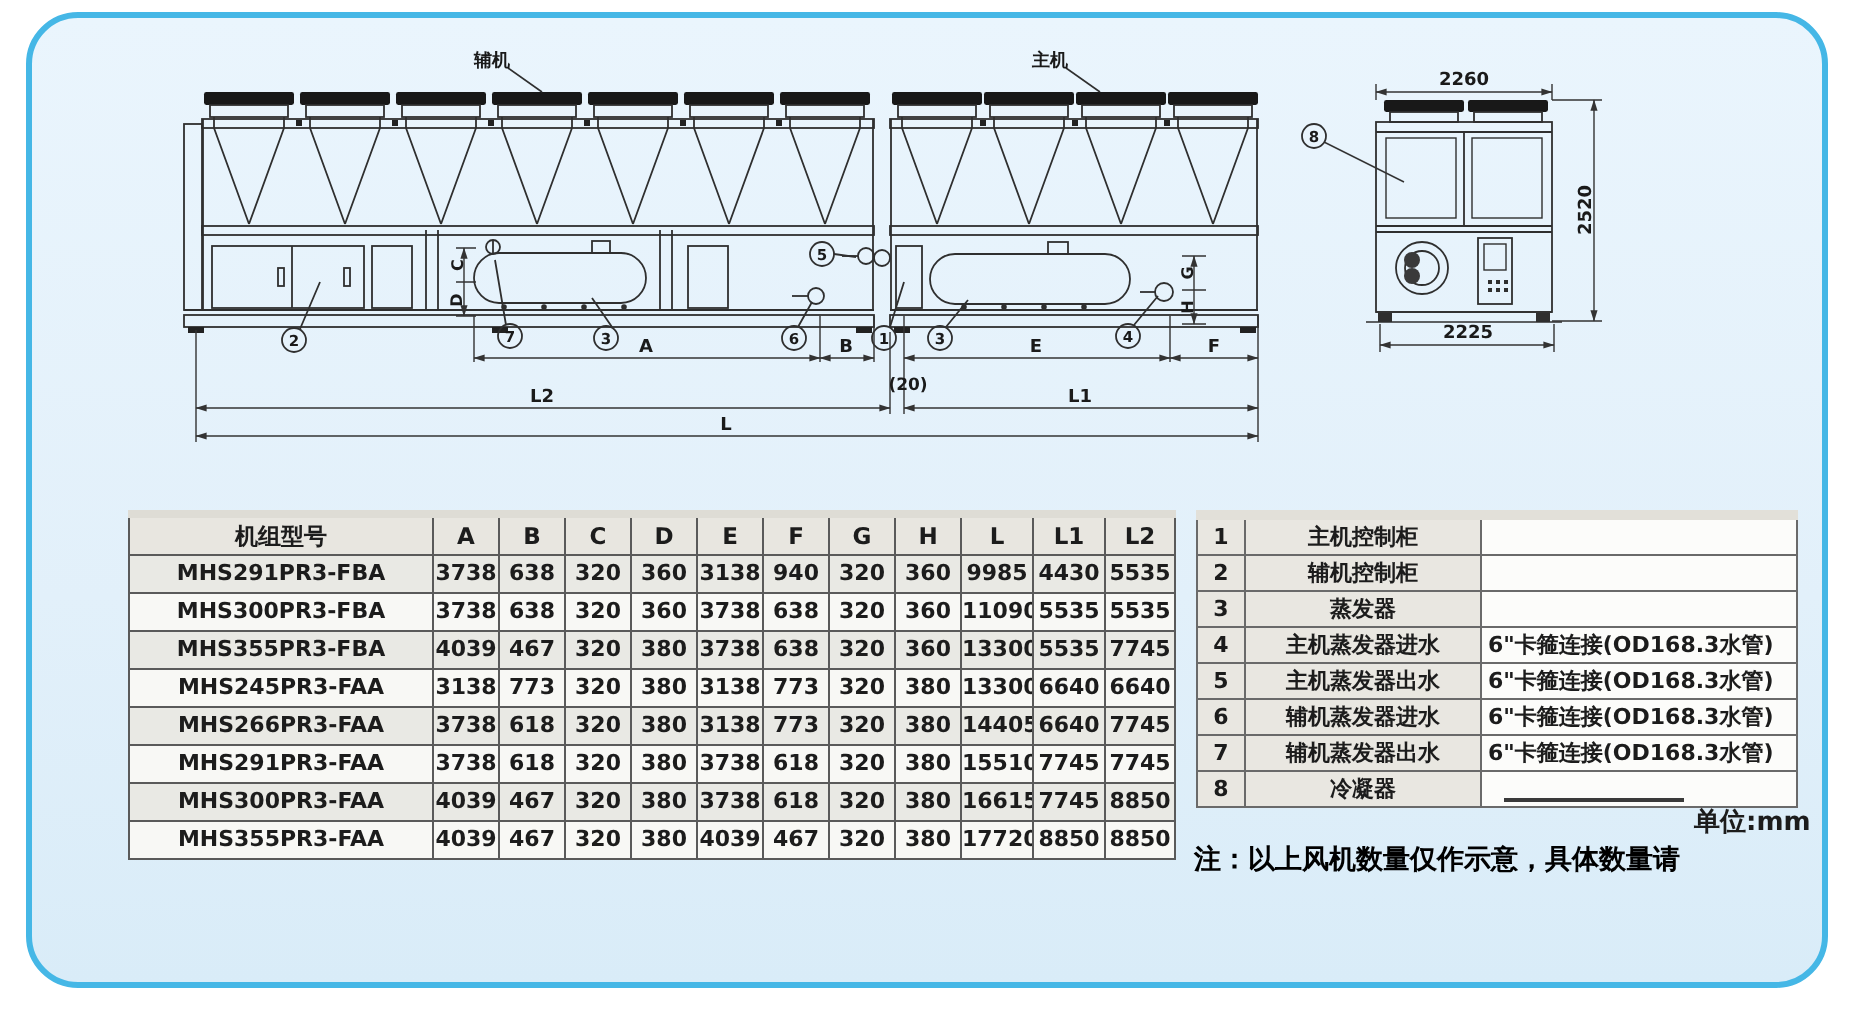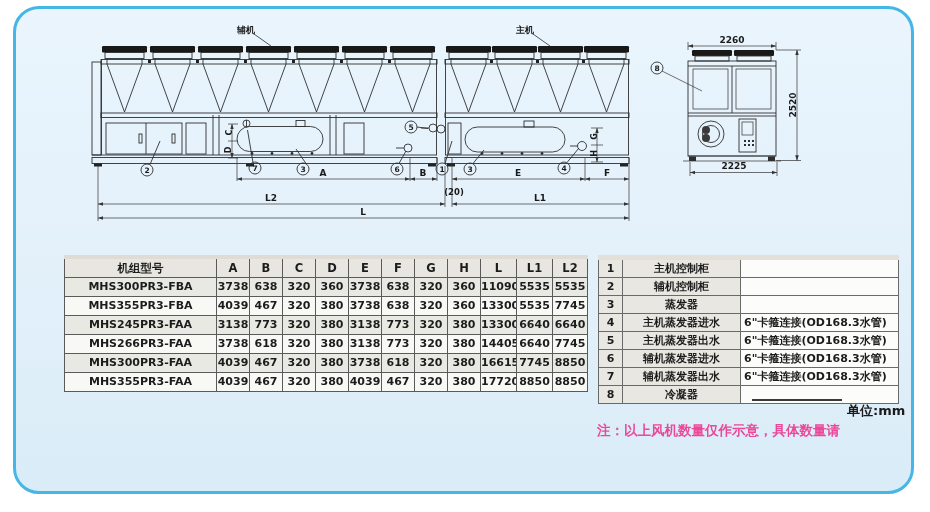--- a/index.html
+++ b/index.html
@@ -38,21 +38,21 @@
   .legend-table td{
     border:1px solid #6a6a6a;height:17px;padding:0 3px;line-height:17px;
     overflow:hidden;white-space:nowrap;
   }
   .legend-table td:nth-child(1){background:#e9e7e1;text-align:center;}
   .legend-table td:nth-child(2){background:#e9e7e1;text-align:center;margin-left:44px;}
   .legend-table td:nth-child(3){background:#fcfcfa;text-align:left;}
 
   .unit-rule{position:absolute;left:752px;top:399px;width:90px;border-top:2px solid #3a3a3a;z-index:3;}
   .unit-note{position:absolute;left:847px;top:402px;font-size:13px;font-weight:700;z-index:3;}
-  .note{position:absolute;left:597px;top:419px;font-size:13.5px;font-weight:700;line-height:22px;z-index:3;color:#ec4899;}
+  .note{position:absolute;left:597px;top:419px;font-size:13.5px;font-weight:700;line-height:22px;z-index:3;color:#000000;}
   .note .line2{padding-left:28px;}
 </style>
 </head>
 <body>
 
 <div class="panel"></div>
 
 <svg class="drawing" width="930" height="250" viewBox="0 0 930 250">
   <defs>
     <marker id="ar" viewBox="0 0 10 10" refX="9.5" refY="5" markerWidth="8" markerHeight="8" orient="auto-start-reverse">
@@ -275,20 +275,34 @@
         <th>F</th>
         <th>G</th>
         <th>H</th>
         <th>L</th>
         <th>L1</th>
         <th>L2</th>
       </tr>
   </thead>
   <tbody>
       <tr>
+        <td>MHS291PR3-FBA</td>
+        <td>3738</td>
+        <td>638</td>
+        <td>320</td>
+        <td>360</td>
+        <td>3138</td>
+        <td>940</td>
+        <td>320</td>
+        <td>360</td>
+        <td>9985</td>
+        <td>4430</td>
+        <td>5535</td>
+      </tr>
+      <tr>
         <td>MHS300PR3-FBA</td>
         <td>3738</td>
         <td>638</td>
         <td>320</td>
         <td>360</td>
         <td>3738</td>
         <td>638</td>
         <td>320</td>
         <td>360</td>
         <td>11090</td>
@@ -328,20 +342,34 @@
         <td>3738</td>
         <td>618</td>
         <td>320</td>
         <td>380</td>
         <td>3138</td>
         <td>773</td>
         <td>320</td>
         <td>380</td>
         <td>14405</td>
         <td>6640</td>
+        <td>7745</td>
+      </tr>
+      <tr>
+        <td>MHS291PR3-FAA</td>
+        <td>3738</td>
+        <td>618</td>
+        <td>320</td>
+        <td>380</td>
+        <td>3738</td>
+        <td>618</td>
+        <td>320</td>
+        <td>380</td>
+        <td>15510</td>
+        <td>7745</td>
         <td>7745</td>
       </tr>
       <tr>
         <td>MHS300PR3-FAA</td>
         <td>4039</td>
         <td>467</td>
         <td>320</td>
         <td>380</td>
         <td>3738</td>
         <td>618</td>

